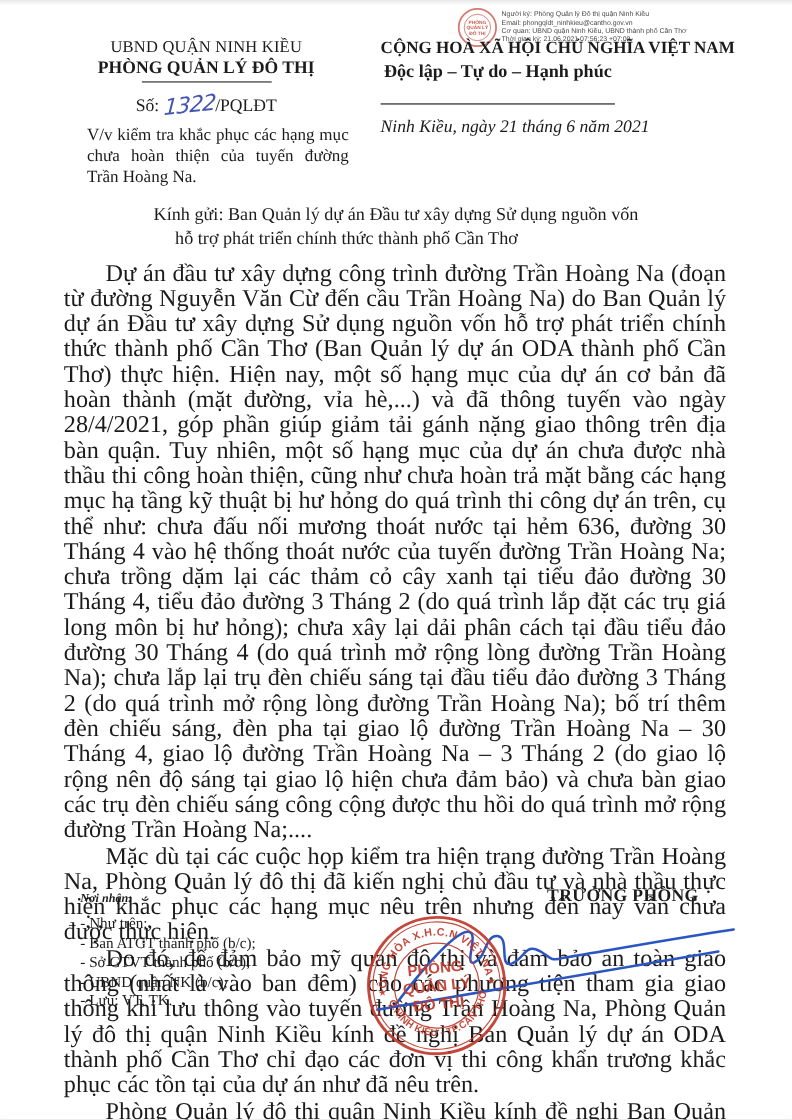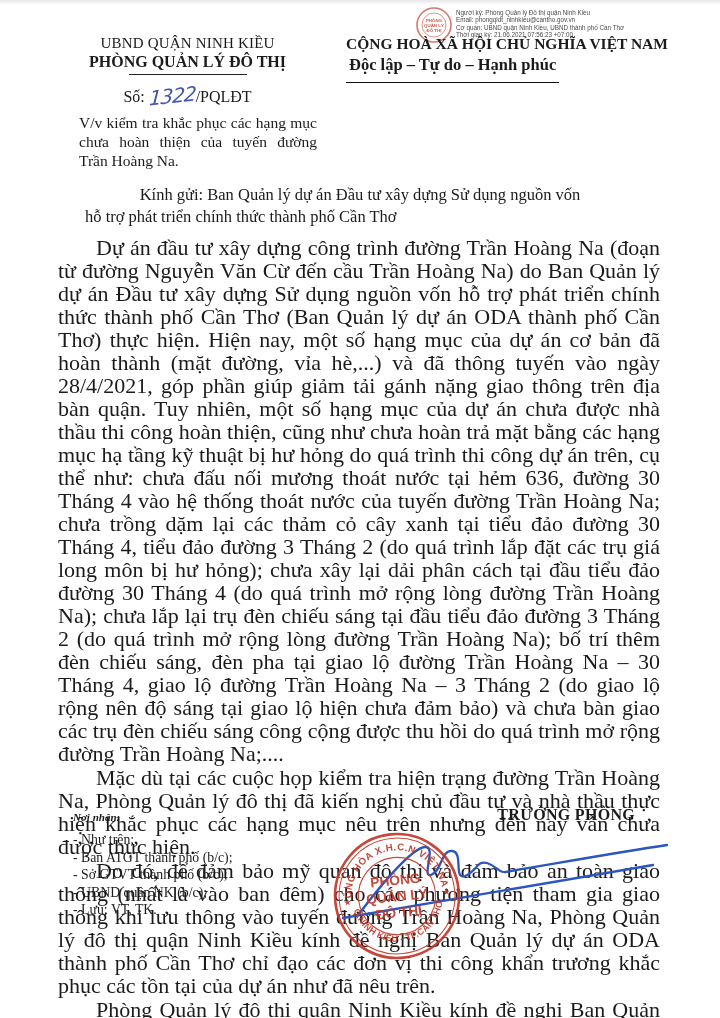--- a/index.html
+++ b/index.html
@@ -27,25 +27,25 @@
   .org-underline{ width:118px; border-top:1.4px solid #222; margin:3px auto 0; }
   .doc-number{ font-size:16px; margin-top:13px; }
   .handwritten{
     display:inline-block; font-family:"DejaVu Sans", sans-serif; font-style:italic;
     color:var(--handwritten-blue,#4356b0); font-size:20px; letter-spacing:-1px;
     transform:rotate(-6deg) skewX(-10deg); position:relative; top:1px; line-height:0;
   }
   .subject{ width:238px; margin:7px 0 0 24px; text-align:justify; font-size:15.5px; line-height:19px; }
   .hdr-right{ position:absolute; left:346px; top:35px; width:340px; text-align:left; }
   .motto1{ font-size:15.5px; font-weight:bold; white-space:nowrap; }
-  .motto2{ display:inline-block; font-size:16.5px; font-weight:bold; border-bottom:1.6px solid #111; padding:0 3px 7px; margin-top:2px; }
+  .motto2{ display:inline-block; font-size:16.5px; font-weight:bold; border-bottom:1.6px solid #111; padding:0 3px 19px; margin-top:2px; }
   .place-date{ font-style:italic; font-size:16px; margin-top:12px; }
   
   .recipient{ position:absolute; left:70px; top:184px; width:580px; text-align:center; font-size:16.5px; line-height:21.5px; }
-  .recipient .line2{ width:460px; margin:0 auto 0 15px; text-align:left; }
+  .recipient .line2{ width:460px; margin:0 auto 0 15px; text-align:center; }
   
   .body-text{ position:absolute; left:58px; top:236px; width:602px; font-size:22px; line-height:23px; text-align:justify; }
   .body-text p{ margin:0 0 1px 0; text-indent:38px; }
   
   .noi-nhan-label{ position:absolute; left:73px; top:811px; font-weight:bold; font-style:italic; font-size:11px; }
   .recipients{ position:absolute; left:73px; top:831px; font-size:13.8px; line-height:17.6px; }
   .signer-title{ position:absolute; left:405px; top:806px; width:230px; text-align:right; font-weight:bold; font-size:16px; letter-spacing:.3px; }
   .signer-name{ position:absolute; left:405px; top:918px; width:230px; text-align:center; font-weight:bold; font-size:16.5px; }
   .signature-svg{ position:absolute; left:315px; top:818px; width:365px; height:115px; }
   .big-stamp{ position:absolute; left:332px; top:831px; width:130px; height:130px; transform:rotate(-6deg); opacity:.92; }
@@ -80,20 +80,21 @@
     <div class="doc-number">
       <span>Số:</span>
       <span class="handwritten">1322</span><span>/PQLĐT</span>
     </div>
     <div class="subject">V/v kiểm tra khắc phục các hạng mục chưa hoàn thiện của tuyến đường Trần Hoàng Na.</div>
   </div>
 
   <div class="hdr-right">
     <div class="motto1">CỘNG HOÀ XÃ HỘI CHỦ NGHĨA VIỆT NAM</div>
     <div><span class="motto2">Độc lập – Tự do – Hạnh phúc</span></div>
+    <div class="place-date">Ninh Kiều, ngày 21 tháng 6 năm 2021</div>
   </div>
 
   <div class="recipient">
     <div>Kính gửi: Ban Quản lý dự án Đầu tư xây dựng Sử dụng nguồn vốn</div>
     <div class="line2">hỗ trợ phát triển chính thức thành phố Cần Thơ</div>
   </div>
 
   <div class="body-text">
     <p>Dự án đầu tư xây dựng công trình đường Trần Hoàng Na (đoạn từ đường Nguyễn Văn Cừ đến cầu Trần Hoàng Na) do Ban Quản lý dự án Đầu tư xây dựng Sử dụng nguồn vốn hỗ trợ phát triển chính thức thành phố Cần Thơ (Ban Quản lý dự án ODA thành phố Cần Thơ) thực hiện. Hiện nay, một số hạng mục của dự án cơ bản đã hoàn thành (mặt đường, vỉa hè,...) và đã thông tuyến vào ngày 28/4/2021, góp phần giúp giảm tải gánh nặng giao thông trên địa bàn quận. Tuy nhiên, một số hạng mục của dự án chưa được nhà thầu thi công hoàn thiện, cũng như chưa hoàn trả mặt bằng các hạng mục hạ tầng kỹ thuật bị hư hỏng do quá trình thi công dự án trên, cụ thể như: chưa đấu nối mương thoát nước tại hẻm 636, đường 30 Tháng 4 vào hệ thống thoát nước của tuyến đường Trần Hoàng Na; chưa trồng dặm lại các thảm cỏ cây xanh tại tiểu đảo đường 30 Tháng 4, tiểu đảo đường 3 Tháng 2 (do quá trình lắp đặt các trụ giá long môn bị hư hỏng); chưa xây lại dải phân cách tại đầu tiểu đảo đường 30 Tháng 4 (do quá trình mở rộng lòng đường Trần Hoàng Na); chưa lắp lại trụ đèn chiếu sáng tại đầu tiểu đảo đường 3 Tháng 2 (do quá trình mở rộng lòng đường Trần Hoàng Na); bố trí thêm đèn chiếu sáng, đèn pha tại giao lộ đường Trần Hoàng Na – 30 Tháng 4, giao lộ đường Trần Hoàng Na – 3 Tháng 2 (do giao lộ rộng nên độ sáng tại giao lộ hiện chưa đảm bảo) và chưa bàn giao các trụ đèn chiếu sáng công cộng được thu hồi do quá trình mở rộng đường Trần Hoàng Na;....</p>
     <p>Mặc dù tại các cuộc họp kiểm tra hiện trạng đường Trần Hoàng Na, Phòng Quản lý đô thị đã kiến nghị chủ đầu tư và nhà thầu thực hiện khắc phục các hạng mục nêu trên nhưng đến nay vẫn chưa được thực hiện.</p>

